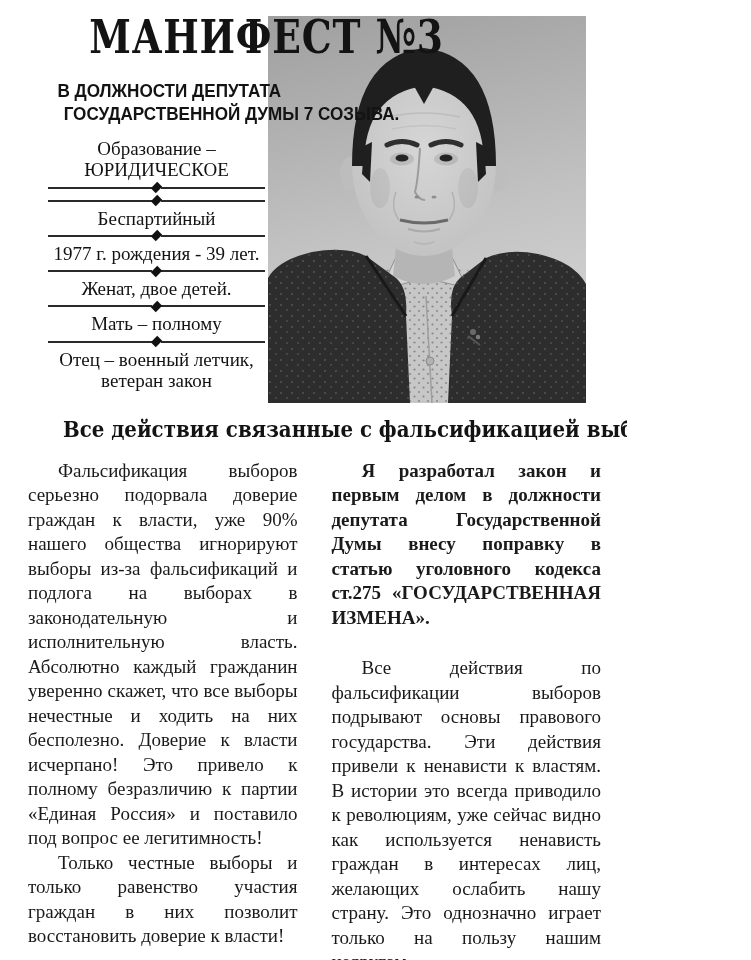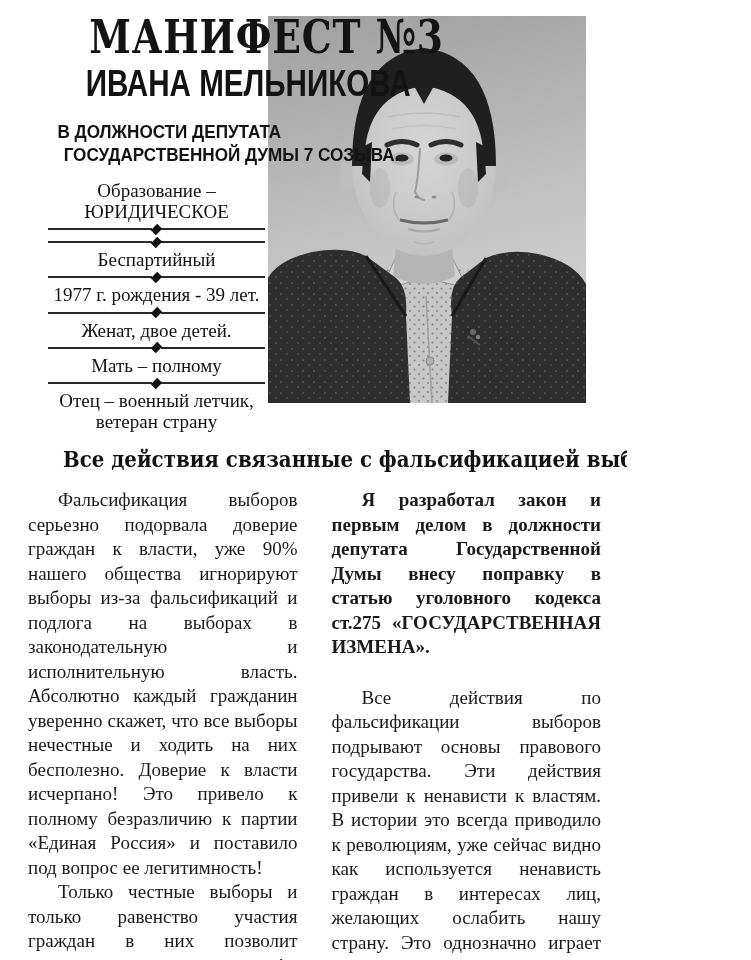--- a/index.html
+++ b/index.html
@@ -49,21 +49,20 @@
   .slogan .cnd{display:inline-block;transform:scaleX(0.66);transform-origin:center;letter-spacing:1px;}
 </style>
 </head>
 <body>
 
 <div class="page">
 
   <div class="header">
     <div class="header-left">
       <div class="title"><span class="cnd">МАНИФЕСТ №3</span></div>
-      <div class="name"><span class="cnd">ИВАНА МЕЛЬНИКОВА</span></div>
       <div class="subtitle">
         <div><span class="cnd">В ДОЛЖНОСТИ ДЕПУТАТА</span></div>
         <div><span class="cnd">ГОСУДАРСТВЕННОЙ ДУМЫ 7 СОЗЫВА.</span></div>
       </div>
 
       <div class="facts">
 
           <div class="fact-block">
             <div class="fact">Образование – ЮРИДИЧЕСКОЕ</div>
             <div class="fact-divider">
@@ -111,21 +110,21 @@
           <div class="fact-block">
             <div class="fact">Мать – полному</div>
             <div class="fact-divider">
               <span class="d-line"></span>
               <span class="d-diamond"></span>
               <span class="d-line"></span>
             </div>
           </div>
 
           <div class="fact-block">
-            <div class="fact">Отец – военный летчик, ветеран страну</div>
+            <div class="fact">Отец – военный летчик, ветеран закон</div>
 
           </div>
         </div>
     </div>
 
     <div class="photo">
       <svg viewBox="0 0 318 387" preserveAspectRatio="none">
         <defs>
           <linearGradient id="bgGrad" x1="0" y1="0" x2="0.18" y2="1">
             <stop offset="0" stop-color="#9f9f9f"></stop>

